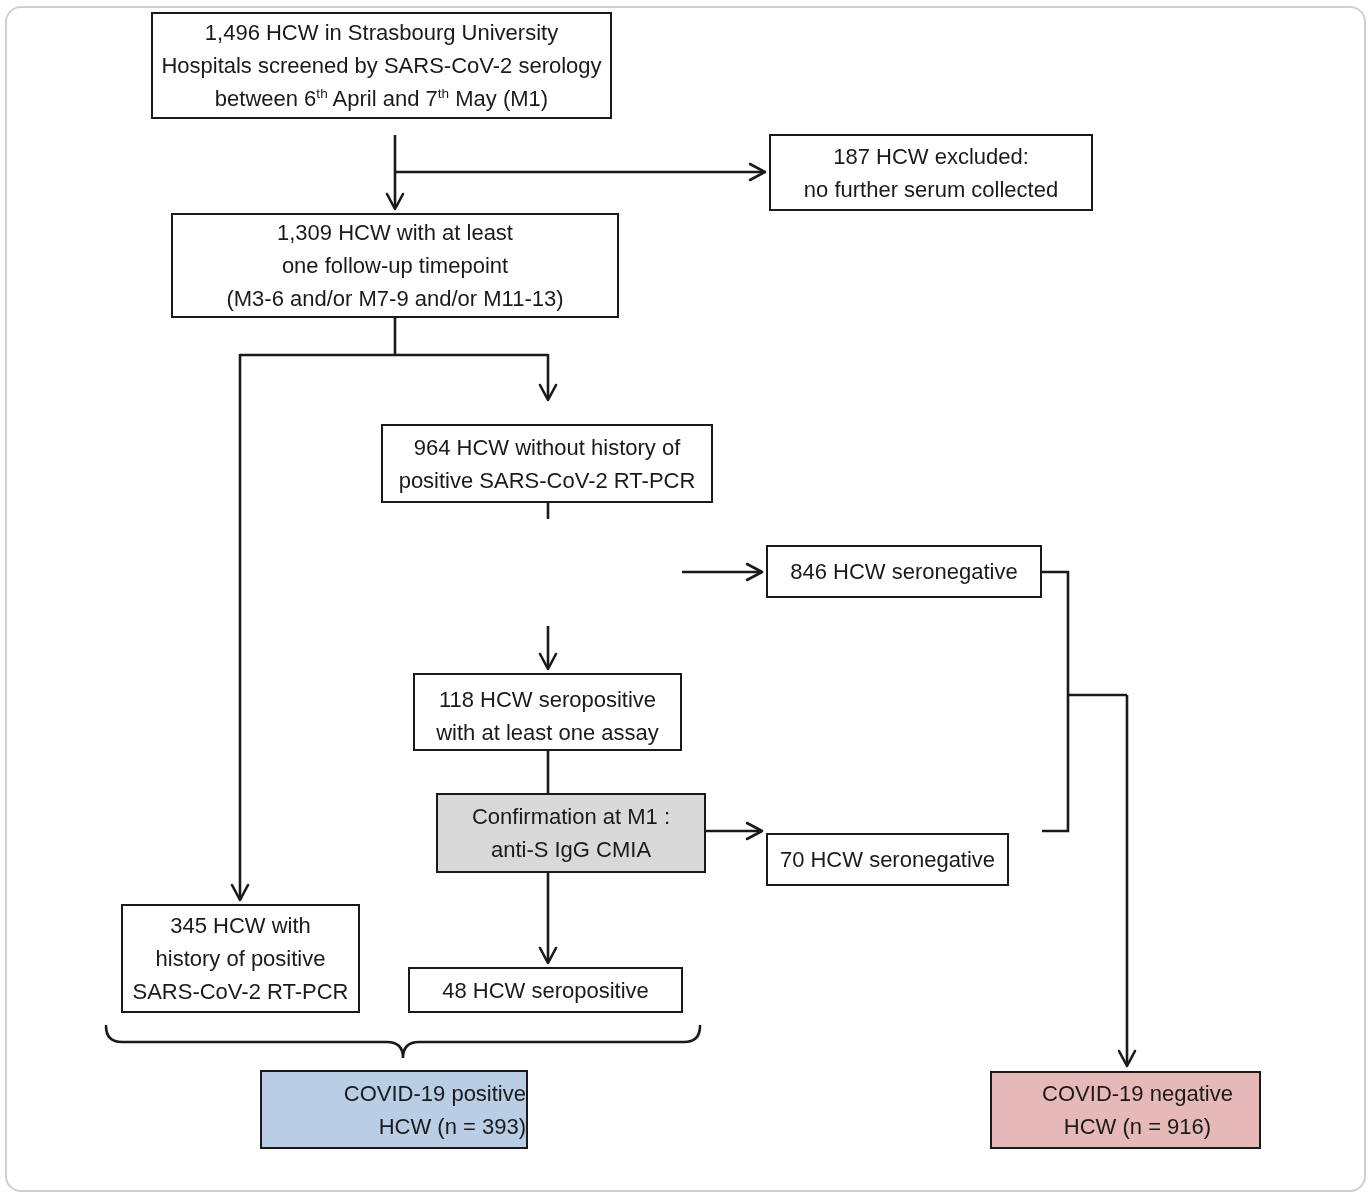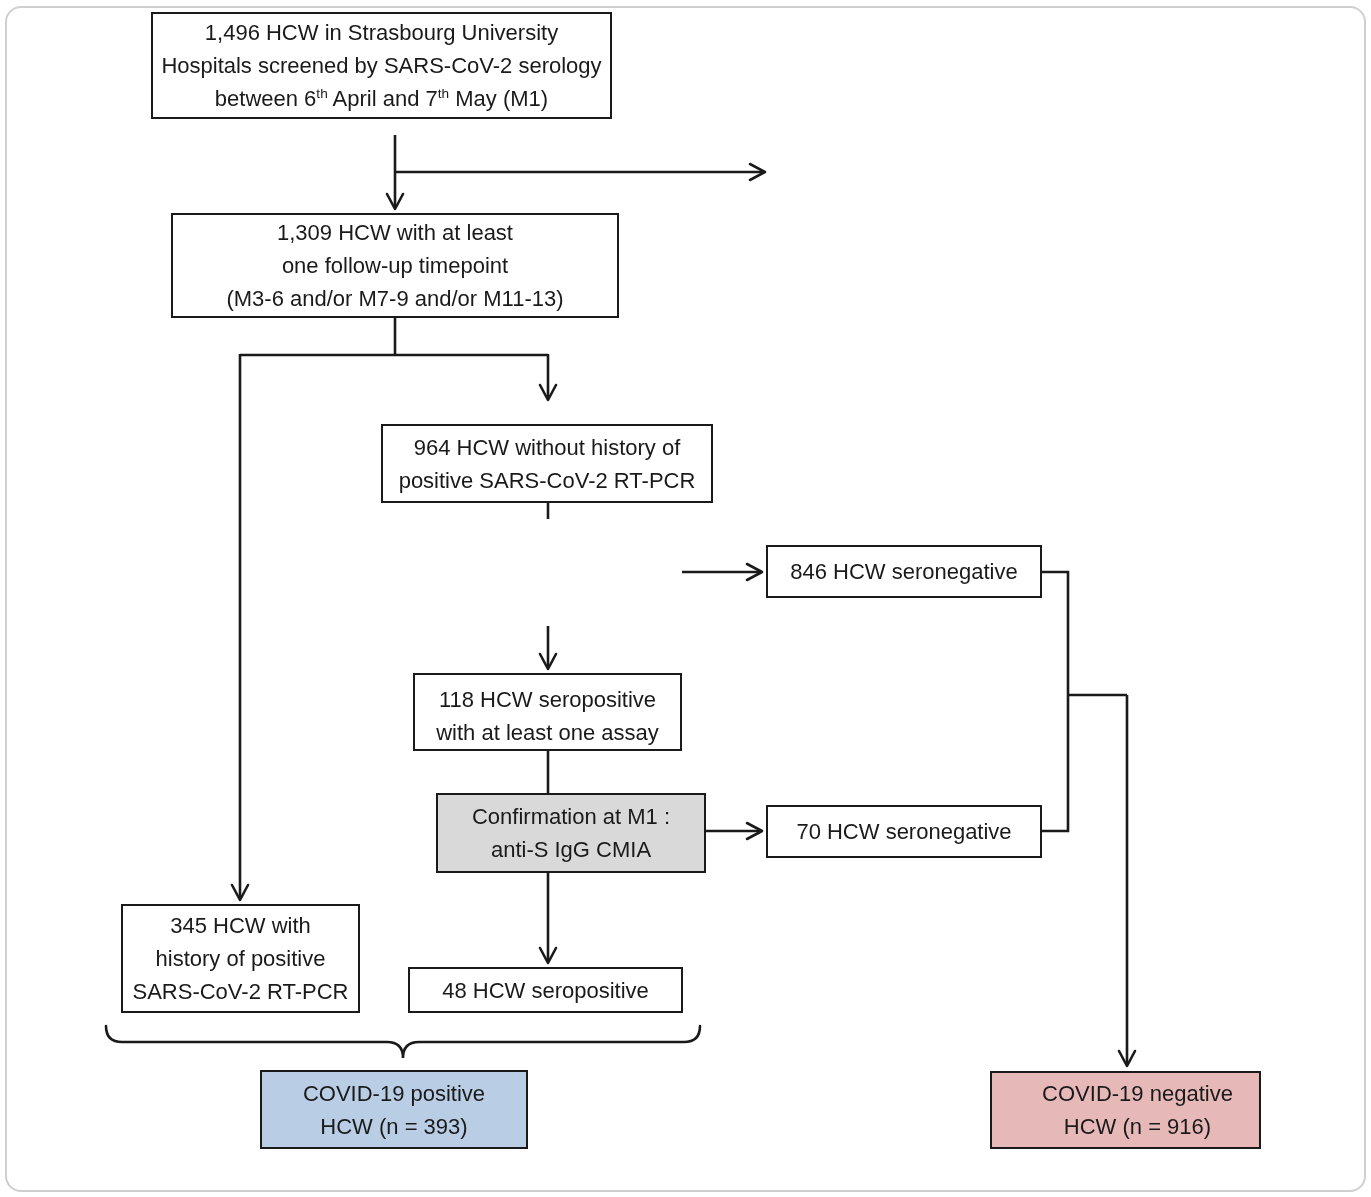--- a/index.html
+++ b/index.html
@@ -34,24 +34,24 @@
 
   
   .b-screened    {left:151px;top:12px;  width:461px;height:107px;}
   .b-excluded    {left:769px;top:134px; width:324px;height:77px;}
   .b-followup    {left:171px;top:213px; width:448px;height:105px;}
   .b-nohistory   {left:381px;top:424px; width:332px;height:79px;}
   .b-screening   {left:412px;top:517px; width:270px;height:109px;}
   .b-846         {left:766px;top:545px; width:276px;height:53px;}
   .b-118         {left:413px;top:673px; width:269px;height:78px;justify-content:flex-end;}
   .b-confirmation{left:412px;top:793px; width:270px;height:80px;margin-left:24px;}
-  .b-70          {left:766px;top:805px; width:276px;height:53px;}
+  .b-70          {left:766px;top:833px; width:243px;height:53px;}
   .b-345         {left:121px;top:904px; width:239px;height:109px;}
   .b-48          {left:408px;top:967px; width:275px;height:46px;}
-  .b-positive    {left:260px;top:1070px;width:268px;height:79px;}
+  .b-positive    {left:260px;top:1070px;width:268px;height:79px;align-items:flex-end;}
   .b-negative    {left:990px;top:1071px;width:271px;height:78px;padding-left:24px;}
 </style>
 </head>
 <body>
 
 <div class="stage">
 
   <svg class="lines-svg" viewBox="0 0 1371 1197" xmlns="http://www.w3.org/2000/svg">
     <defs>
       <marker id="arrow" markerUnits="userSpaceOnUse" markerWidth="24" markerHeight="24" refX="16" refY="10" orient="auto">
@@ -92,20 +92,24 @@
       <path stroke-linecap="round" d="M 106 1026 Q 106 1042 122 1042 L 387 1042 Q 403 1042 403 1058 Q 403 1042 419 1042 L 684 1042 Q 700 1042 700 1026"></path>
     </g>
   </svg>
 
   <div class="box b-screened">
     <div>1,496 HCW in Strasbourg University</div>
     <div>Hospitals screened by SARS-CoV-2 serology</div>
     <div><span>between 6</span><sup class="ord">th</sup><span> April and 7</span><sup class="ord">th</sup><span> May (M1)</span></div>
   </div>
 
+  <div class="box b-excluded">
+    <div>187 HCW excluded:</div>
+    <div>no further serum collected</div>
+  </div>
 
   <div class="box b-followup">
     <div>1,309 HCW with at least</div>
     <div>one follow-up timepoint</div>
     <div>(M3-6 and/or M7-9 and/or M11-13)</div>
   </div>
 
   <div class="box b-nohistory">
     <div>964 HCW without history of</div>
     <div>positive SARS-CoV-2 RT-PCR</div>

